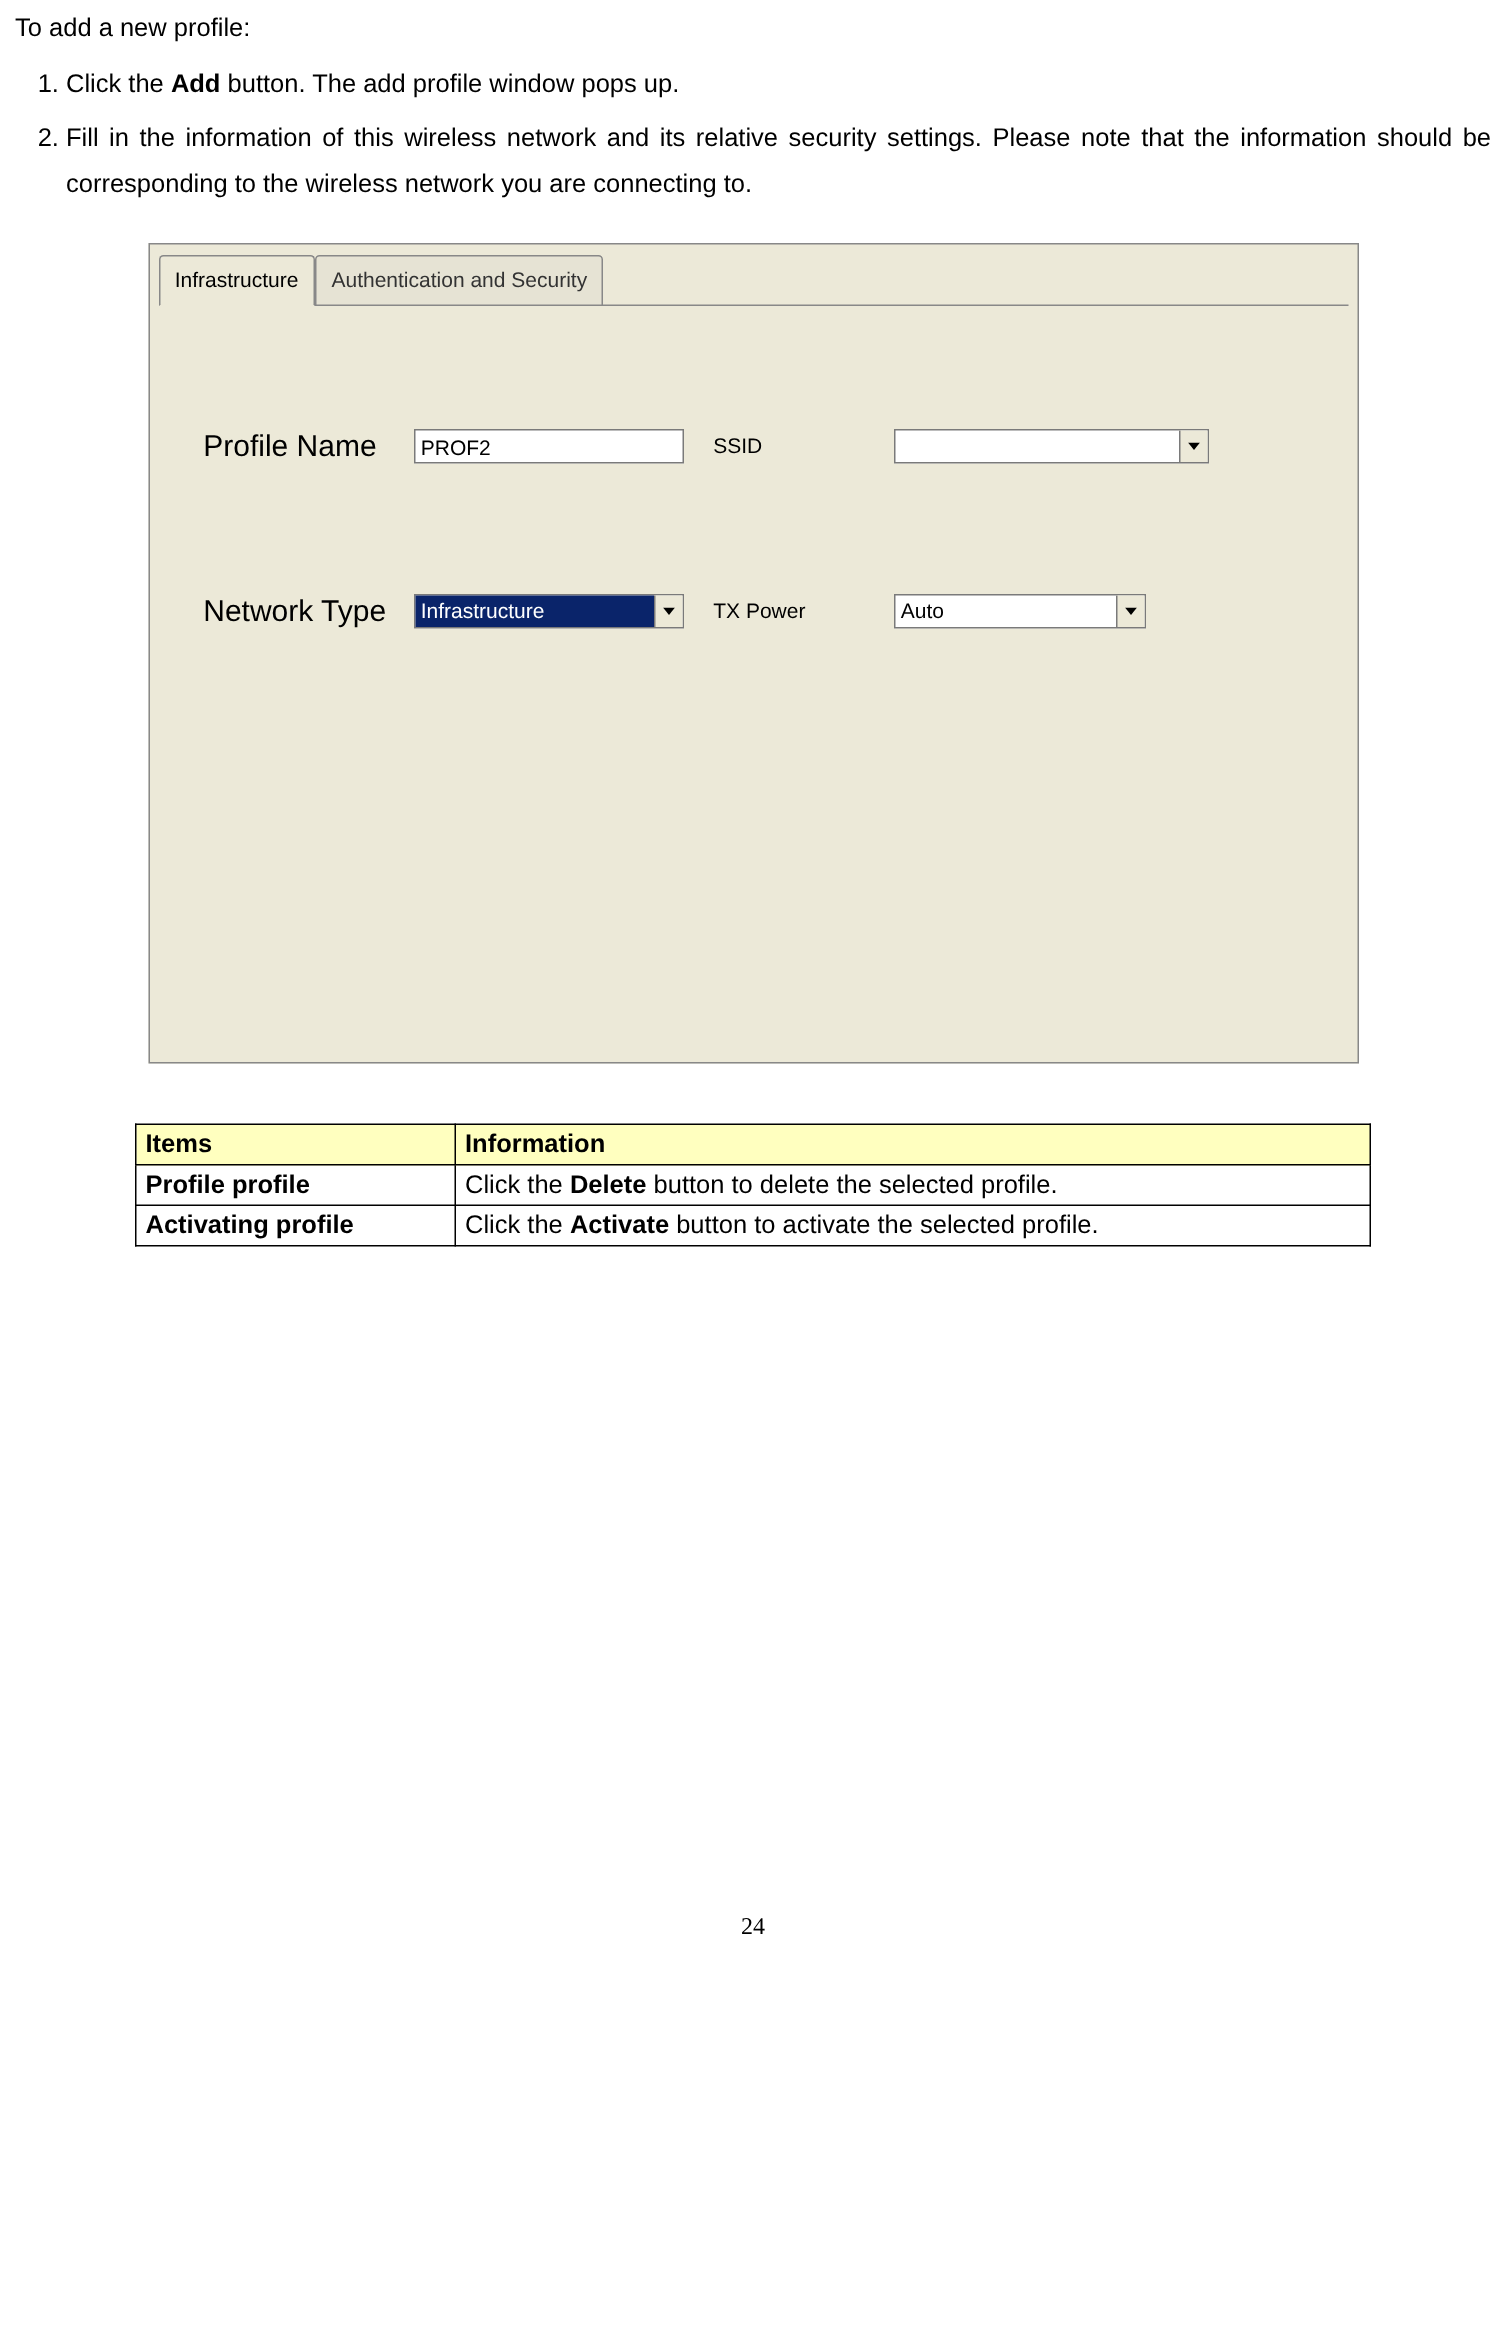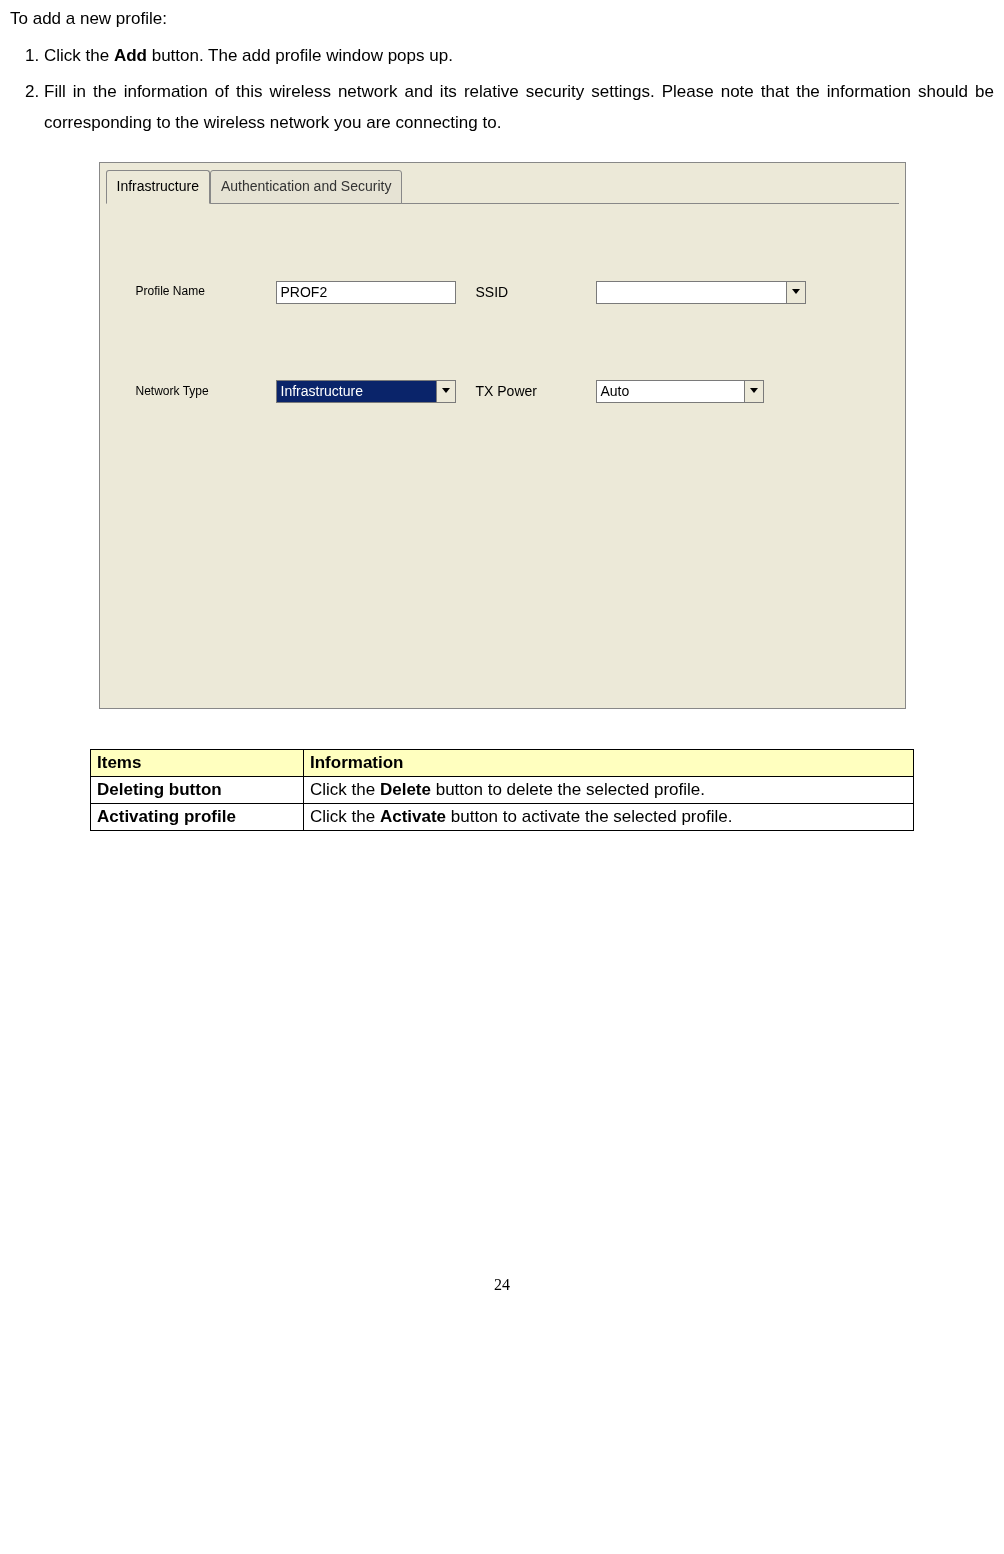--- a/index.html
+++ b/index.html
@@ -79,21 +79,21 @@
   .form-rows {
     padding: 76px 30px 0 30px;
   }
   .form-row {
     display: flex;
     align-items: center;
     margin-bottom: 74px;
   }
   .form-label {
     width: 140px;
-    font-size: 12px;
+    font-size: 20px;
   }
   .form-label-right {
     width: 120px;
     font-size: 14px;
     padding-left: 20px;
   }
   .text-input {
     width: 180px;
     height: 23px;
     border: 1px solid #7a7a7a;
@@ -222,21 +222,21 @@
     </div>
   </div>
 
   <table class="info-table">
     <tbody>
         <tr>
       <th>Items</th>
       <th>Information</th>
     </tr>
     <tr>
-      <td class="row-label">Deleting button</td>
+      <td class="row-label">Profile profile</td>
       <td>
         <span>Click the </span><span class="bold">Delete</span><span> button to delete the selected profile.</span>
       </td>
     </tr>
     <tr>
       <td class="row-label">Activating profile</td>
       <td>
         <span>Click the </span><span class="bold">Activate</span><span> button to activate the selected profile.</span>
       </td>
     </tr>

